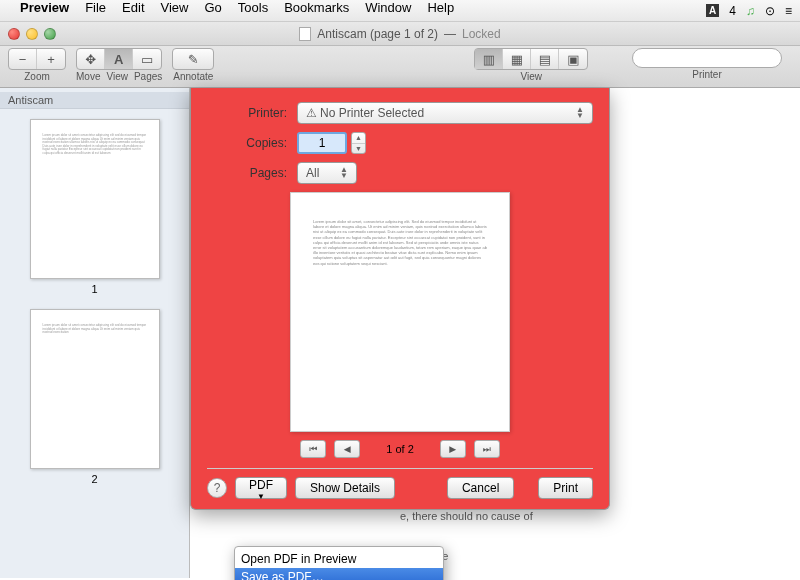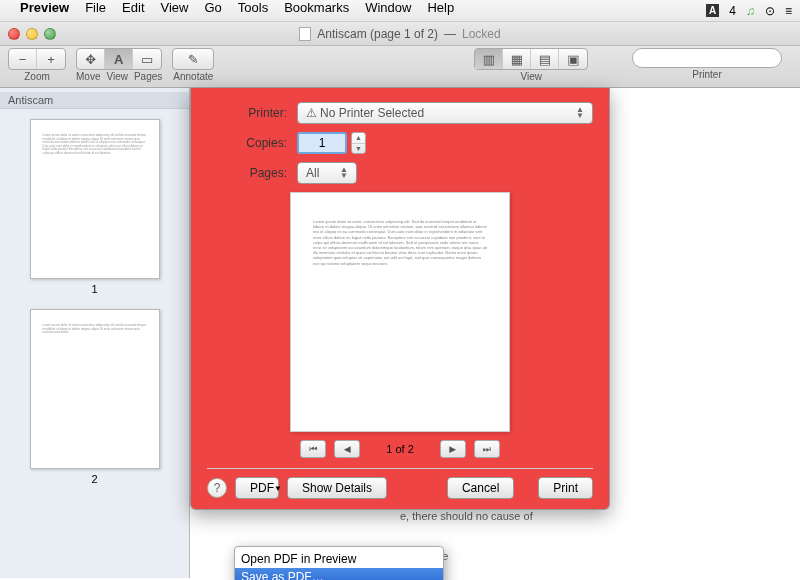--- a/index.html
+++ b/index.html
@@ -65,21 +65,21 @@
 .preview-area { margin: 6px 40px 8px; }
 .preview-page { width: 220px; height: 240px; margin: 0 auto; background: #fff; border: 1px solid #ccc; box-shadow: 1px 1px 4px rgba(0,0,0,.2); padding: 26px 22px; font-size: 4px; color: #888; line-height: 1.3; overflow: hidden; }
 
 .page-nav { display: flex; align-items: center; justify-content: center; gap: 8px; margin: 6px 0 10px; }
 .nav-btn { width: 26px; height: 18px; background: linear-gradient(#fdfdfd,#e4e4e4); border: 1px solid #aaa; border-radius: 3px; display: flex; align-items: center; justify-content: center; font-size: 9px; color: #555; }
 .page-info { font-size: 11px; margin: 0 18px; }
 
 .dialog-bottom { display: flex; align-items: center; gap: 8px; padding-top: 8px; border-top: 1px solid #ccc; }
 .help-btn { width: 20px; height: 20px; border-radius: 50%; border: 1px solid #aaa; background: linear-gradient(#fff,#e8e8e8); display: flex; align-items: center; justify-content: center; font-size: 12px; color: #666; }
 .aqua-btn { height: 22px; padding: 0 14px; background: linear-gradient(#fefefe,#e0e0e0); border: 1px solid #999; border-radius: 4px; font-size: 12px; display: flex; align-items: center; }
-.pdf-btn { width: 44px; justify-content: space-between; }
+.pdf-btn { width: 52px; justify-content: space-between; flex-direction: column; }
 .dialog-right { margin-left: auto; display: flex; gap: 24px; }
 
 
 .pdf-menu { position: absolute; left: 234px; top: 458px; width: 210px; background: #fff; border: 1px solid #aaa; border-radius: 4px; box-shadow: 2px 4px 14px rgba(0,0,0,.35); padding: 3px 0; font-size: 12px; z-index: 10; }
 .pdf-menu-item { padding: 2px 6px; white-space: nowrap; }
 .pdf-menu-item.hl { background: #2a6ad3; background: linear-gradient(#4a8be6,#2a6ad3); color: #fff; }
 
 .body-text { position: absolute; left: 210px; right: 10px; top: 110px; font-size: 11px; color: #444; line-height: 1.45; }
 .body-text p { margin-bottom: 8px; }
 </style>

